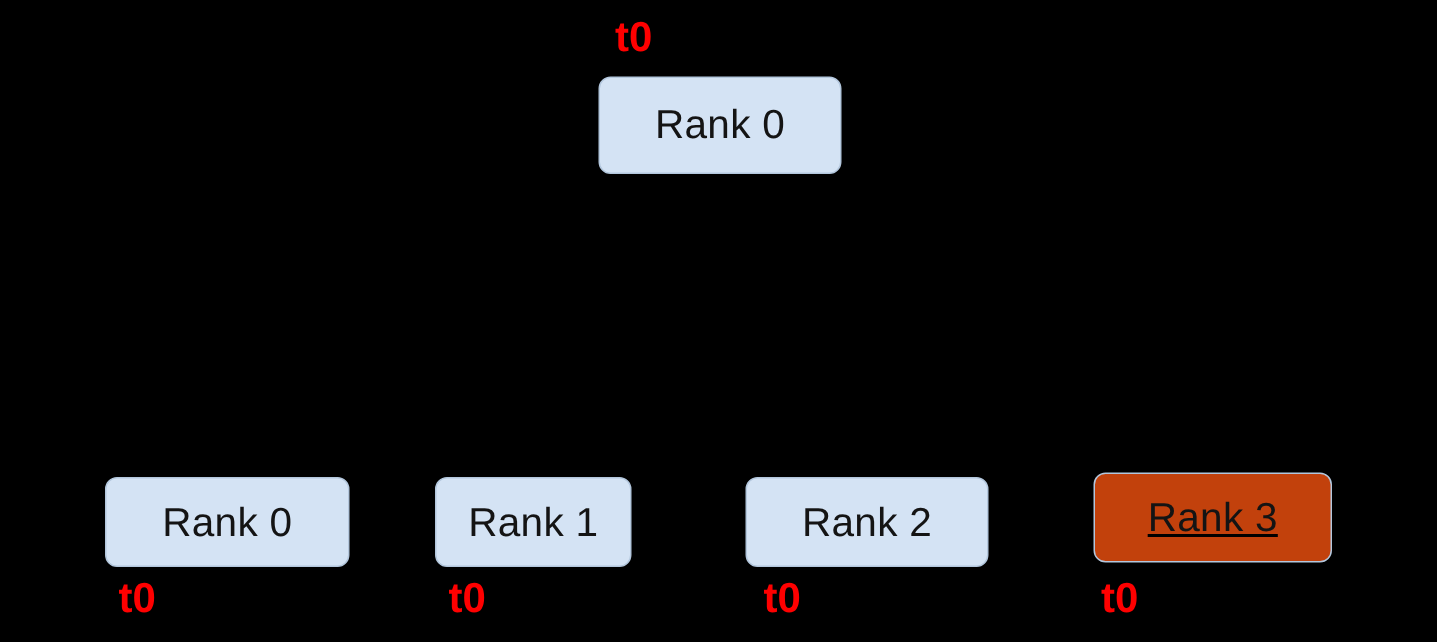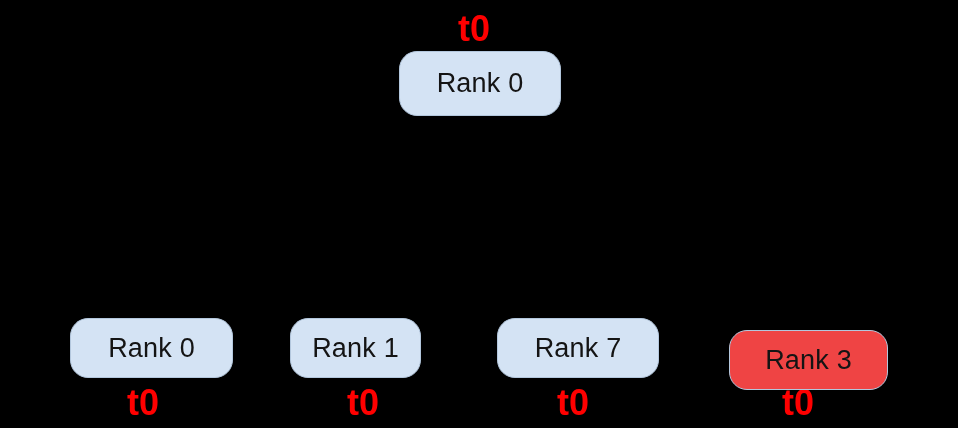--- a/index.html
+++ b/index.html
@@ -13,61 +13,61 @@
     height: 428px;
     background: #000000;
     overflow: hidden;
     font-family: "Liberation Sans", sans-serif;
   }
   .node-box {
     position: absolute;
     box-sizing: border-box;
     background: #d4e3f4;
     border: 1px solid #b3c7dd;
-    border-radius: 18px;
+    border-radius: 8px;
     display: flex;
     align-items: center;
     justify-content: center;
   }
   .node-label {
     font-family: "Liberation Sans", sans-serif;
     font-size: 27px;
     color: #141414;
     line-height: 1;
     letter-spacing: 0.2px;
     white-space: nowrap;
   }
   .tick-label {
     position: absolute;
     font-family: "Liberation Sans", sans-serif;
-    font-size: 36px;
+    font-size: 28px;
     font-weight: bold;
     color: #ff0000;
     line-height: 1;
     white-space: nowrap;
-    text-align: right;
+    text-align: left;
   }
 </style>
 </head>
 <body>
 
 <div id="canvas" style="background: rgb(0, 0, 0);">
     <div class="tick-label" style="left: 410px; top: 11px; width: 80px; color: rgb(255, 0, 0);">t0</div>
     <div class="node-box" style="left: 399px; top: 51px; width: 162px; height: 65px; background: rgb(212, 227, 244); border-color: rgb(179, 199, 221);">
       <span class="node-label" style="color: rgb(20, 20, 20);">Rank 0</span>
     </div>
     <div class="tick-label" style="left: 79px; top: 385px; width: 80px; color: rgb(255, 0, 0);">t0</div>
     <div class="node-box" style="left: 70px; top: 318px; width: 163px; height: 60px; background: rgb(212, 227, 244); border-color: rgb(179, 199, 221);">
       <span class="node-label" style="color: rgb(20, 20, 20);">Rank 0</span>
     </div>
     <div class="tick-label" style="left: 299px; top: 385px; width: 80px; color: rgb(255, 0, 0);">t0</div>
     <div class="node-box" style="left: 290px; top: 318px; width: 131px; height: 60px; background: rgb(212, 227, 244); border-color: rgb(179, 199, 221);">
       <span class="node-label" style="color: rgb(20, 20, 20);">Rank 1</span>
     </div>
     <div class="tick-label" style="left: 509px; top: 385px; width: 80px; color: rgb(255, 0, 0);">t0</div>
     <div class="node-box" style="left: 497px; top: 318px; width: 162px; height: 60px; background: rgb(212, 227, 244); border-color: rgb(179, 199, 221);">
-      <span class="node-label" style="color: rgb(20, 20, 20);">Rank 7</span>
+      <span class="node-label" style="color: rgb(20, 20, 20);">Rank 2</span>
     </div>
     <div class="tick-label" style="left: 734px; top: 385px; width: 80px; color: rgb(255, 0, 0);">t0</div>
-    <div class="node-box" style="left: 729px; top: 330px; width: 159px; height: 60px; background: #ef4444; border-color: rgb(179, 199, 221);">
+    <div class="node-box" style="left: 729px; top: 315px; width: 159px; height: 60px; background: #c2410c; border-color: rgb(179, 199, 221); text-decoration: underline;">
       <span class="node-label" style="color: rgb(20, 20, 20);">Rank 3</span>
     </div>
   </div>
 
 </body></html>

